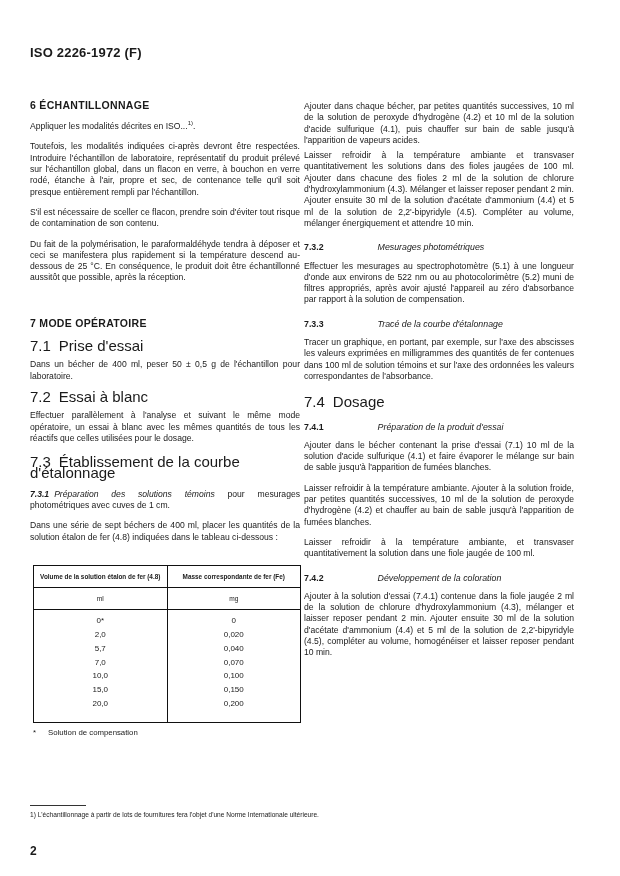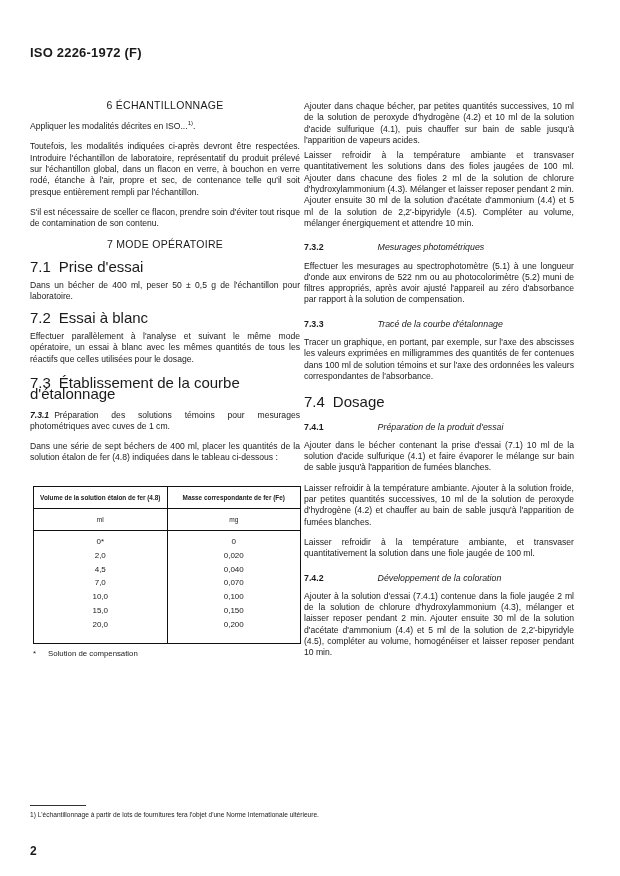--- a/index.html
+++ b/index.html
@@ -4,28 +4,28 @@
 <style>
   html, body { margin:0; padding:0; }
   body { width:620px; height:876px; background:#ffffff; position:relative; overflow:hidden;
          font-family:"Liberation Sans", sans-serif; color:#1a1a1a; }
   .abs { position:absolute; }
   .header { left:30px; top:45px; font-size:13px; font-weight:bold; letter-spacing:0.2px; }
   .col { position:absolute; width:270px; font-size:8.6px; line-height:11.3px; }
   .col-left { left:30px; top:100px; }
   .col-right { left:304px; top:101px; }
   p { margin:0 0 9px 0; text-align:justify; }
-  h2 { font-size:10.5px; font-weight:normal; margin:0 0 7px 0; letter-spacing:0.3px;text-align:center; }
+  h2 { font-size:10.5px; font-weight:bold; margin:0 0 7px 0; letter-spacing:0.3px; }
   h3 { font-size:15px; font-weight:normal; margin:0 0 8px 0; }
   h4 { font-size:8.8px; font-weight:normal; margin:0 0 7px 0; }
   h4 .num { font-weight:bold; margin-right:6px; }
   h4 .ttl { font-style:italic;padding-left:48px; }
   h3 .num { margin-right:8px; }
   .inline-num { font-weight:bold; margin-right:5px;font-style:italic; }
-  .inline-ttl { }
+  .inline-ttl { font-style:italic; }
   sup { font-size:6px; }
   table { border-collapse:collapse; width:268px; margin:10px 0 4px 3px; font-size:8px; }
   th { border:1.5px solid #111; font-size:6.4px; font-weight:bold; padding:6px 4px; text-align:center; line-height:9px; width:50%; }
   td.unit { border:1.5px solid #111; font-size:6.6px; text-align:center; padding:5px 2px; }
   td.val { border-left:1.5px solid #111; border-right:1.5px solid #111; text-align:center; padding:1px 2px; line-height:11.8px; }
   tr.last td.val { border-bottom:1.5px solid #111; padding-bottom:12px; }
   tr.first td.val { padding-top:5px; }
   .note { font-size:7.8px; margin-left:3px; }
   .note .star { margin-right:12px; }
   .fn-rule { left:30px; top:805px; width:56px; height:1px; background:#333; }
@@ -35,20 +35,21 @@
 </head>
 <body>
 
 <div class="abs header">ISO 2226-1972 (F)</div>
 
 <div class="col col-left">
   <h2>6  ÉCHANTILLONNAGE</h2>
   <p><span>Appliquer les modalités décrites en ISO...</span><sup>1)</sup><span>.</span></p>
   <p>Toutefois, les modalités indiquées ci-après devront être respectées. Introduire l'échantillon de laboratoire, représentatif du produit prélevé sur l'échantillon global, dans un flacon en verre, à bouchon en verre rodé, étanche à l'air, propre et sec, de contenance telle qu'il soit presque entièrement rempli par l'échantillon.</p>
   <p>S'il est nécessaire de sceller ce flacon, prendre soin d'éviter tout risque de contamination de son contenu.</p>
+  <p style="margin-bottom:34px;">Du fait de la polymérisation, le paraformaldéhyde tendra à déposer et ceci se manifestera plus rapidement si la température descend au-dessous de 25 °C. En conséquence, le produit doit être échantillonné aussitôt que possible, après la réception.</p>
 
   <h2 style="margin-bottom:11px;">7  MODE OPÉRATOIRE</h2>
   <h3><span class="num">7.1</span><span>Prise d'essai</span></h3>
   <p>Dans un bécher de 400 ml, peser 50 ± 0,5 g de l'échantillon pour laboratoire.</p>
   <h3><span class="num">7.2</span><span>Essai à blanc</span></h3>
   <p style="margin-bottom:12px;">Effectuer parallèlement à l'analyse et suivant le même mode opératoire, un essai à blanc avec les mêmes quantités de tous les réactifs que celles utilisées pour le dosage.</p>
   <h3 style="margin-bottom:10px;"><span class="num">7.3</span><span>Établissement de la courbe d'étalonnage</span></h3>
   <p><span class="inline-num">7.3.1</span><span class="inline-ttl">Préparation des solutions témoins</span><span> pour mesurages photométriques avec cuves de 1 cm.</span></p>
   <p style="margin-bottom:22px;">Dans une série de sept béchers de 400 ml, placer les quantités de la solution étalon de fer (4.8) indiquées dans le tableau ci-dessous :</p>
 
@@ -66,21 +67,21 @@
     <tbody>
       <tr class="first">
           <td class="val">0*</td>
           <td class="val">0</td>
         </tr>
       <tr>
           <td class="val">2,0</td>
           <td class="val">0,020</td>
         </tr>
       <tr>
-          <td class="val">4,5</td>
+          <td class="val">5,7</td>
           <td class="val">0,040</td>
         </tr>
       <tr>
           <td class="val">7,0</td>
           <td class="val">0,070</td>
         </tr>
       <tr>
           <td class="val">10,0</td>
           <td class="val">0,100</td>
         </tr>

